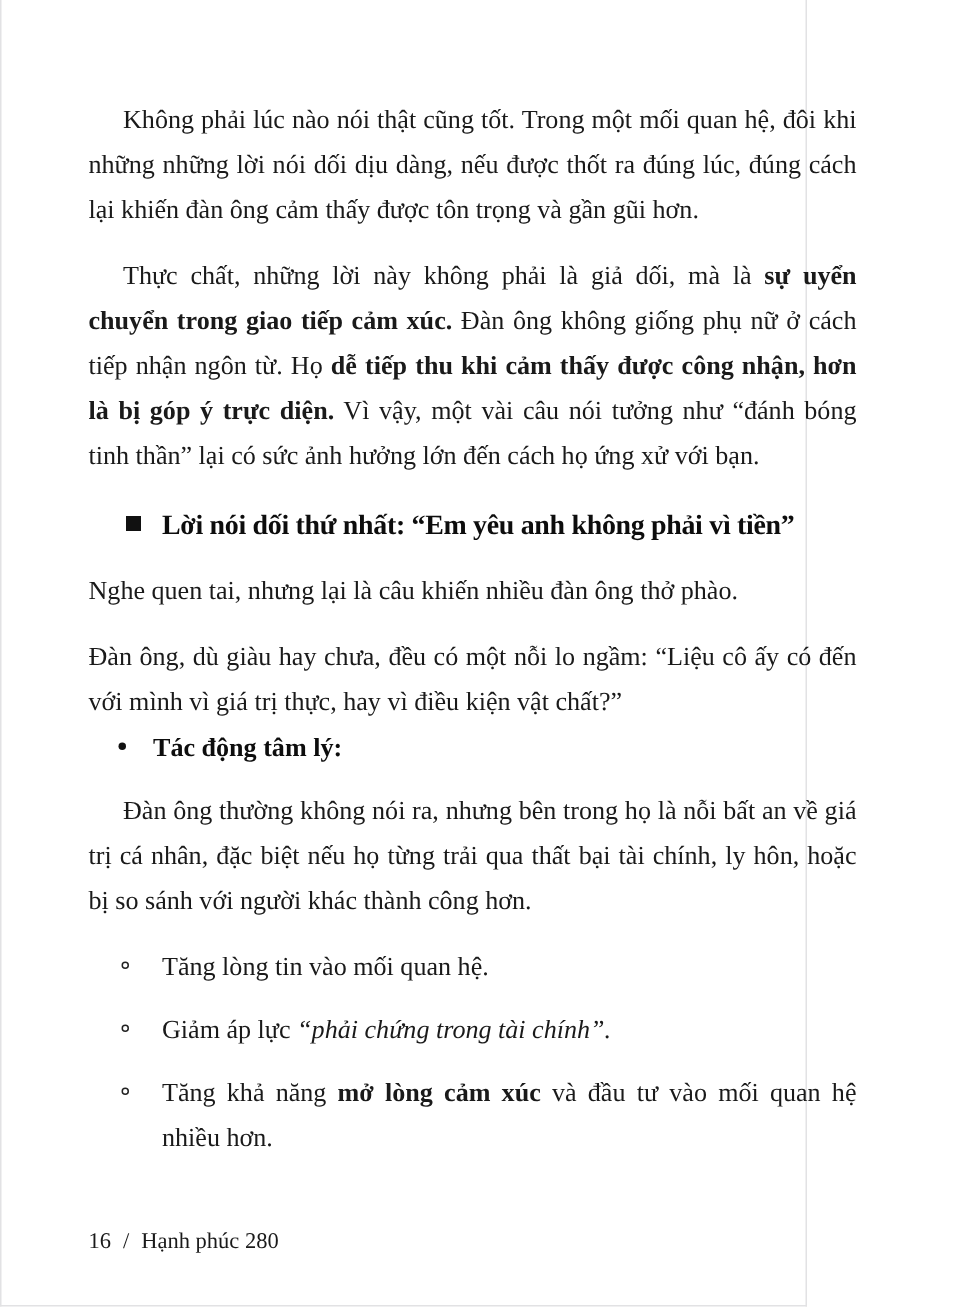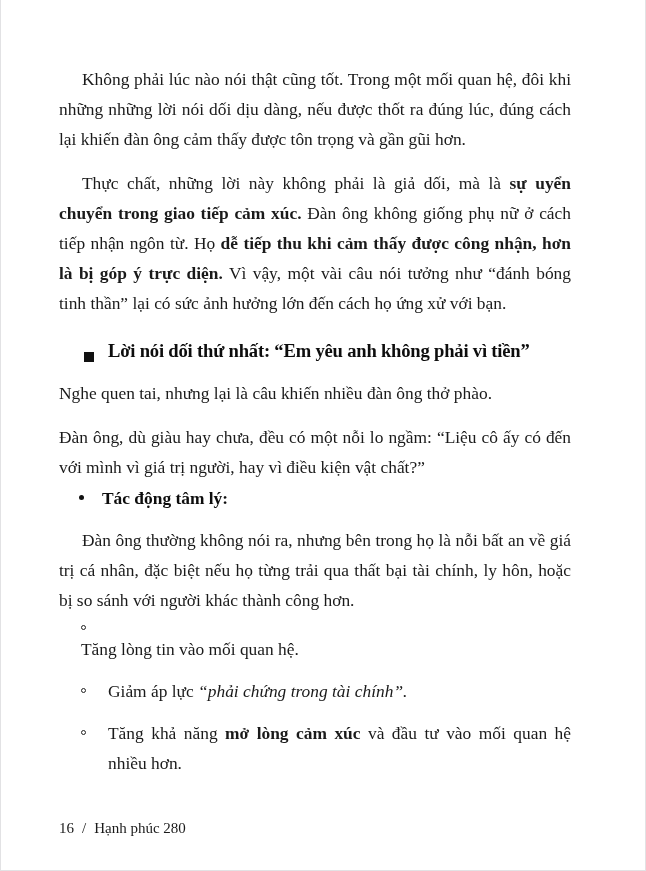--- a/index.html
+++ b/index.html
@@ -11,21 +11,21 @@
     width: 646px;
     height: 871px;
     overflow: hidden;
     font-family: "Liberation Serif", "DejaVu Serif", serif;
     color: #000000;
   }
 
   #page {
     position: relative;
     box-sizing: border-box;
-    width: 646px;
+    width: 538px;
     height: 871px;
     background: #ffffff;
     border-left: 1px solid #e2e2e4;
     border-right: 1px solid #e2e2e4;
     border-bottom: 1px solid #e2e2e4;
     padding: 0;
   }
 
   #content {
     position: absolute;
@@ -58,21 +58,21 @@
     font-weight: bold;
   }
 
   i, em {
     font-style: italic;
   }
 
   
   .heading-row {
     display: flex;
-    align-items: flex-end;
+    align-items: center;
     margin-top: 20px;
     margin-left: 25px;
   }
   .sq-bullet {
     width: 10px;
     height: 10px;
     background: #111111;
     flex: 0 0 auto;
     margin-right: 14px;
     position: relative;
@@ -118,21 +118,20 @@
     padding: 0;
   }
   ul.hollow-list li {
     display: flex;
     align-items: baseline;
     margin-top: 12px;
     margin-left: 22px;
   }
   ul.hollow-list li:first-child {
     margin-top: 0;
-    flex-direction: column;
   }
   .hl-bullet {
     width: 5px;
     height: 5px;
     border-radius: 50%;
     border: 1px solid #222222;
     box-sizing: border-box;
     background: transparent;
     flex: 0 0 auto;
     margin-right: 22px;
@@ -176,21 +175,21 @@
 
     <p class="body gap"><span>Thực chất, những lời này không phải là giả dối, mà là </span><b>sự uyển chuyển trong giao tiếp cảm xúc.</b><span> Đàn ông không giống phụ nữ ở cách tiếp nhận ngôn từ. Họ </span><b>dễ tiếp thu khi cảm thấy được công nhận, hơn là bị góp ý trực diện.</b><span> Vì vậy, một vài câu nói tưởng như “đánh bóng tinh thần” lại có sức ảnh hưởng lớn đến cách họ ứng xử với bạn.</span></p>
 
     <div class="heading-row">
       <span class="sq-bullet"></span>
       <span class="heading-text">Lời nói dối thứ nhất: “Em yêu anh không phải vì tiền”</span>
     </div>
 
     <p class="body noindent gap">Nghe quen tai, nhưng lại là câu khiến nhiều đàn ông thở phào.</p>
 
-    <p class="body noindent gap">Đàn ông, dù giàu hay chưa, đều có một nỗi lo ngầm: “Liệu cô ấy có đến với mình vì giá trị người, hay vì điều kiện vật chất?”</p>
+    <p class="body noindent gap">Đàn ông, dù giàu hay chưa, đều có một nỗi lo ngầm: “Liệu cô ấy có đến với mình vì giá trị thực, hay vì điều kiện vật chất?”</p>
 
     <div class="subhead-row">
       <span class="rd-bullet"></span>
       <span class="subhead-text">Tác động tâm lý:</span>
     </div>
 
 
     <p class="body gap">Đàn ông thường không nói ra, nhưng bên trong họ là nỗi bất an về giá trị cá nhân, đặc biệt nếu họ từng trải qua thất bại tài chính, ly hôn, hoặc bị so sánh với người khác thành công hơn.</p>
 
     <ul class="hollow-list">

